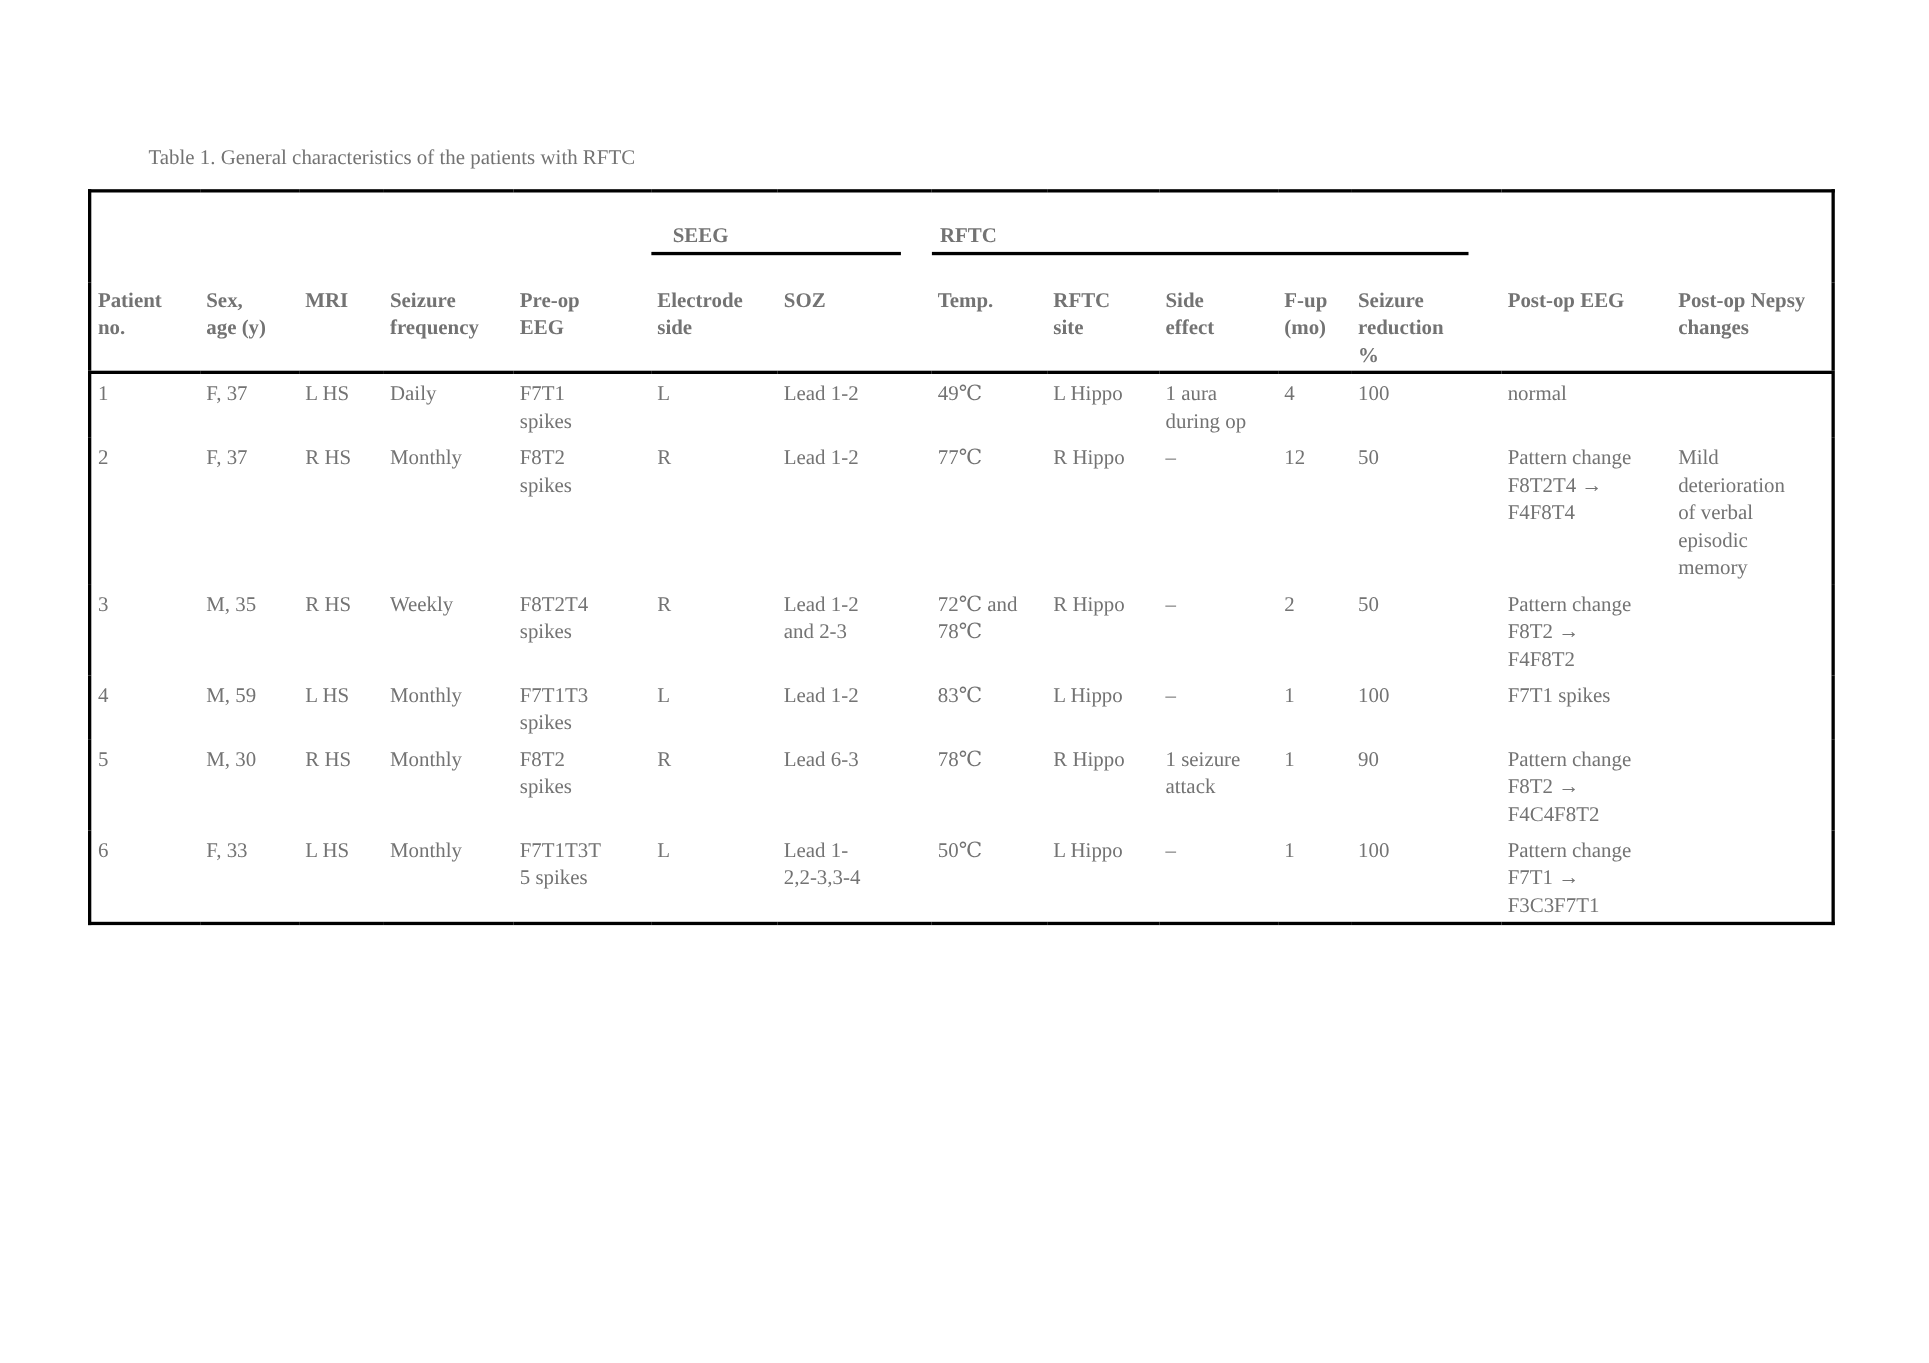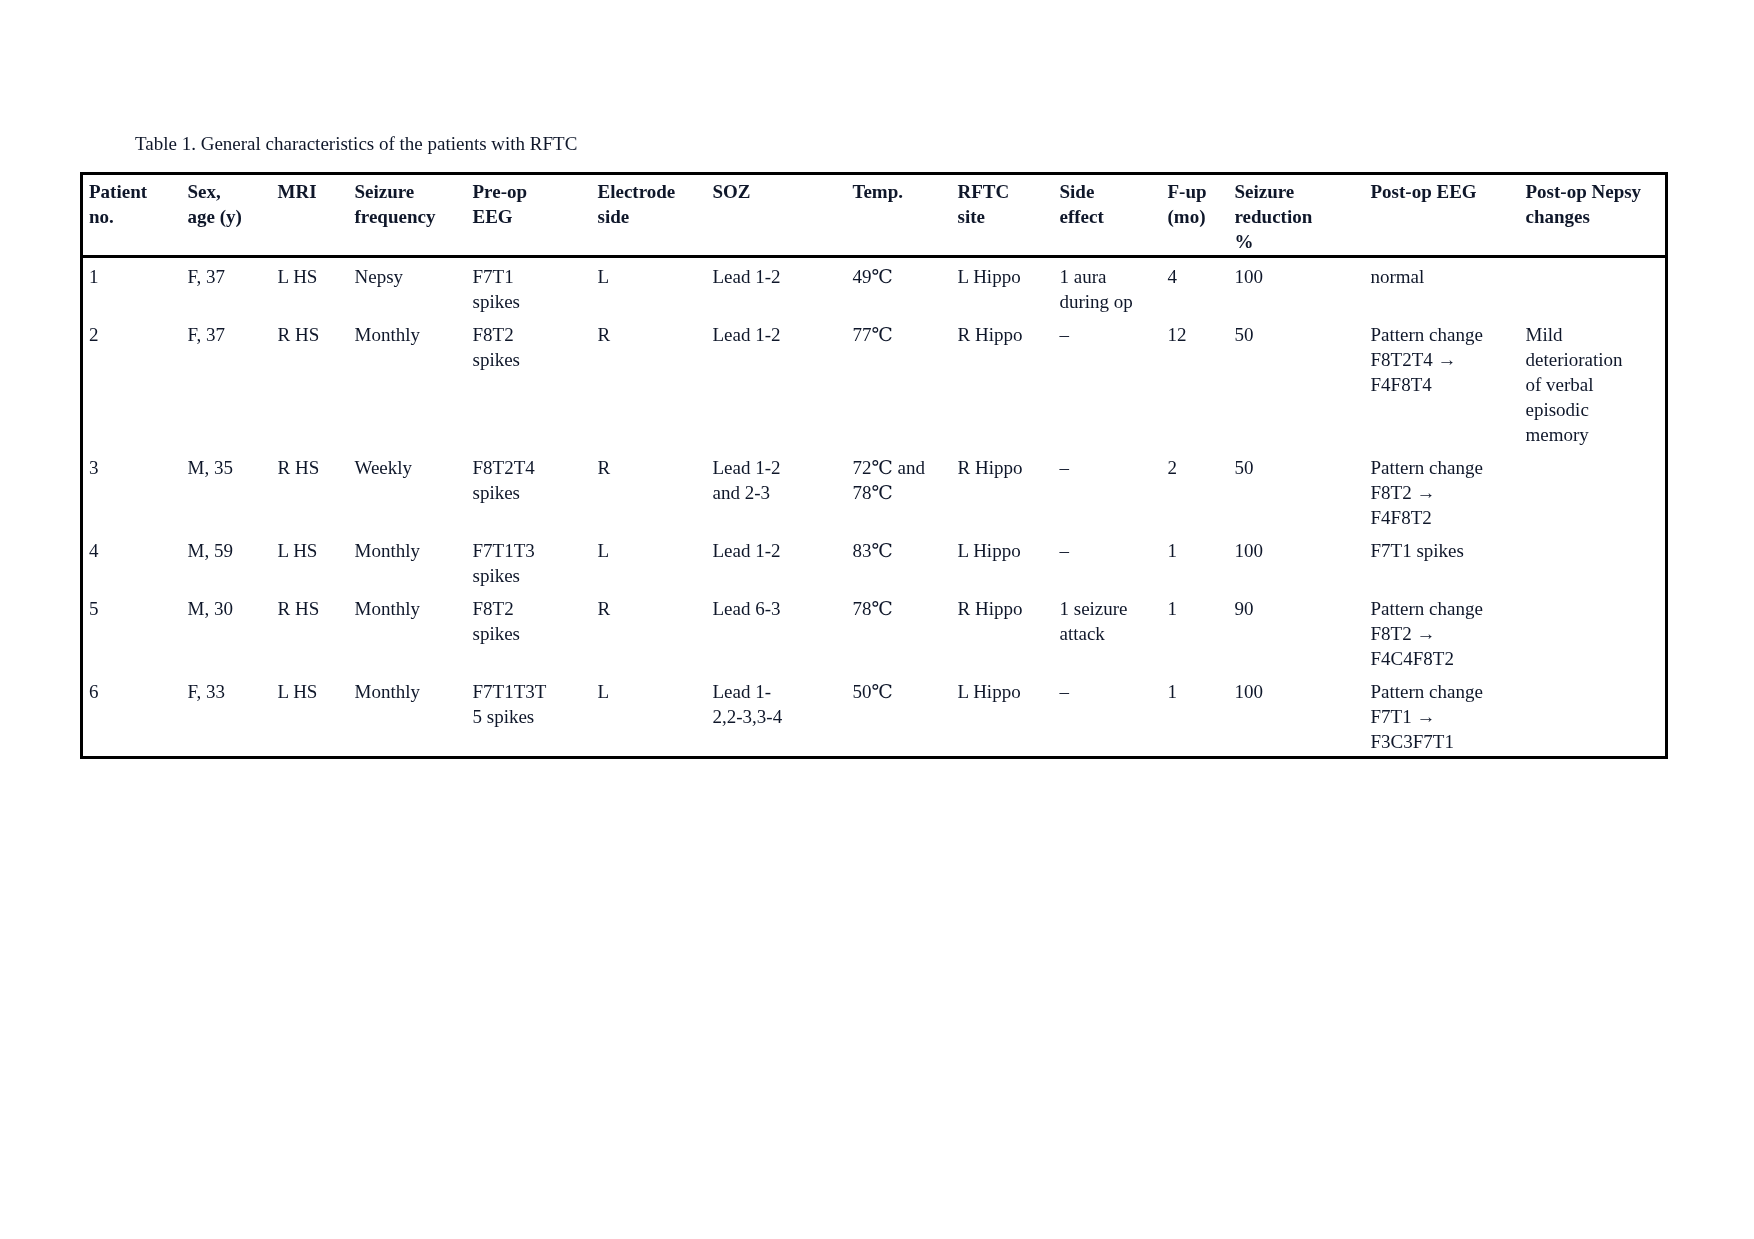--- a/index.html
+++ b/index.html
@@ -1,21 +1,21 @@
 <!DOCTYPE html>
 <html><head>
 <meta charset="utf-8">
 <style>
   html,body{margin:0;padding:0;background:#fff;}
   .page{
     position:relative;
     width:1619px;height:1239px;
     background:#ffffff;
     font-family:"Liberation Serif","DejaVu Serif",serif;
-    color:#0f172a;
+    color:#737373;
   }
   .title{
     position:absolute;
     left:135px;top:133px;
     font-size:19px;
     white-space:nowrap;
   }
   table.main{
     position:absolute;
     left:80px;top:172px;
@@ -67,20 +67,30 @@
         <col style="width: 140px;">
         <col style="width: 105px;">
         <col style="width: 102px;">
         <col style="width: 108px;">
         <col style="width: 67px;">
         <col style="width: 136px;">
         <col style="width: 155px;">
         <col style="width: 147px;">
       </colgroup>
     <thead>
+      <tr class="group-row">
+        <th colspan="5"></th>
+        <th colspan="2">
+          <div class="group-inner">SEEG</div>
+        </th>
+        <th colspan="5">
+          <div class="group-inner" style="padding-left:8px;margin-right:30px;">RFTC</div>
+        </th>
+        <th colspan="2"></th>
+      </tr>
       <tr class="header-row">
         <th>Patient
 no.</th>
         <th>Sex,
 age (y)</th>
         <th>MRI</th>
         <th>Seizure
 frequency</th>
         <th>Pre-op
 EEG</th>
@@ -100,21 +110,21 @@
         <th>Post-op EEG</th>
         <th>Post-op Nepsy
 changes</th>
       </tr>
     </thead>
     <tbody>
         <tr>
           <td>1</td>
           <td>F, 37</td>
           <td>L HS</td>
-          <td>Nepsy</td>
+          <td>Daily</td>
           <td>F7T1
 spikes</td>
           <td>L</td>
           <td>Lead 1-2</td>
           <td>49℃</td>
           <td>L Hippo</td>
           <td>1 aura
 during op</td>
           <td>4</td>
           <td>100</td>

